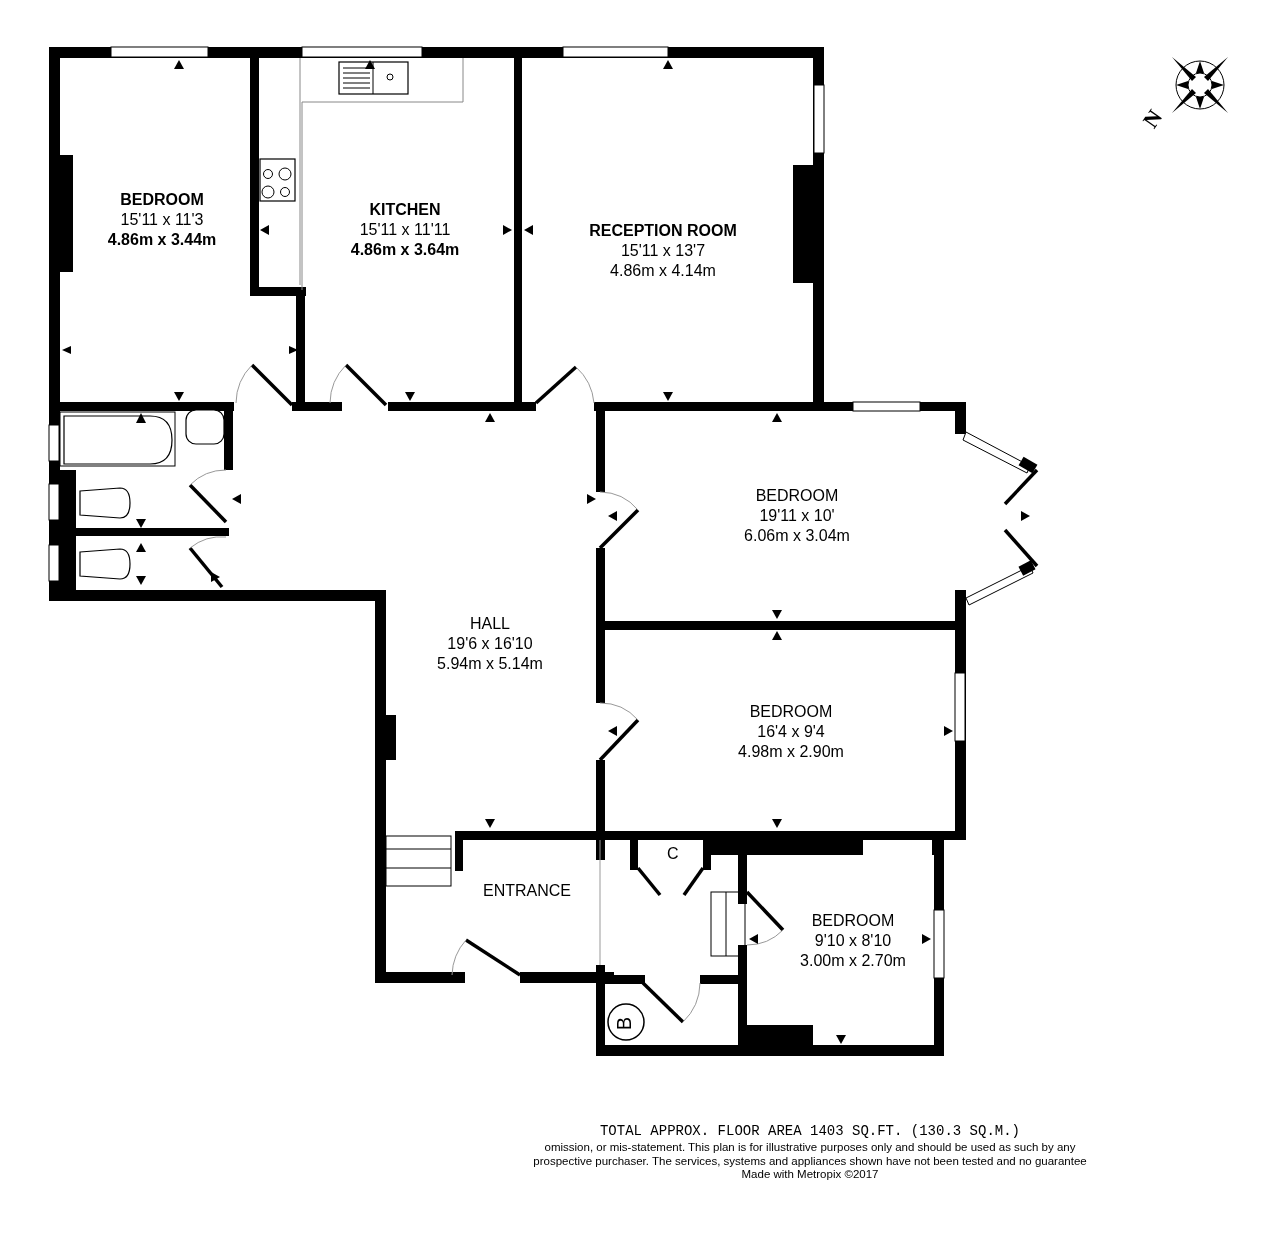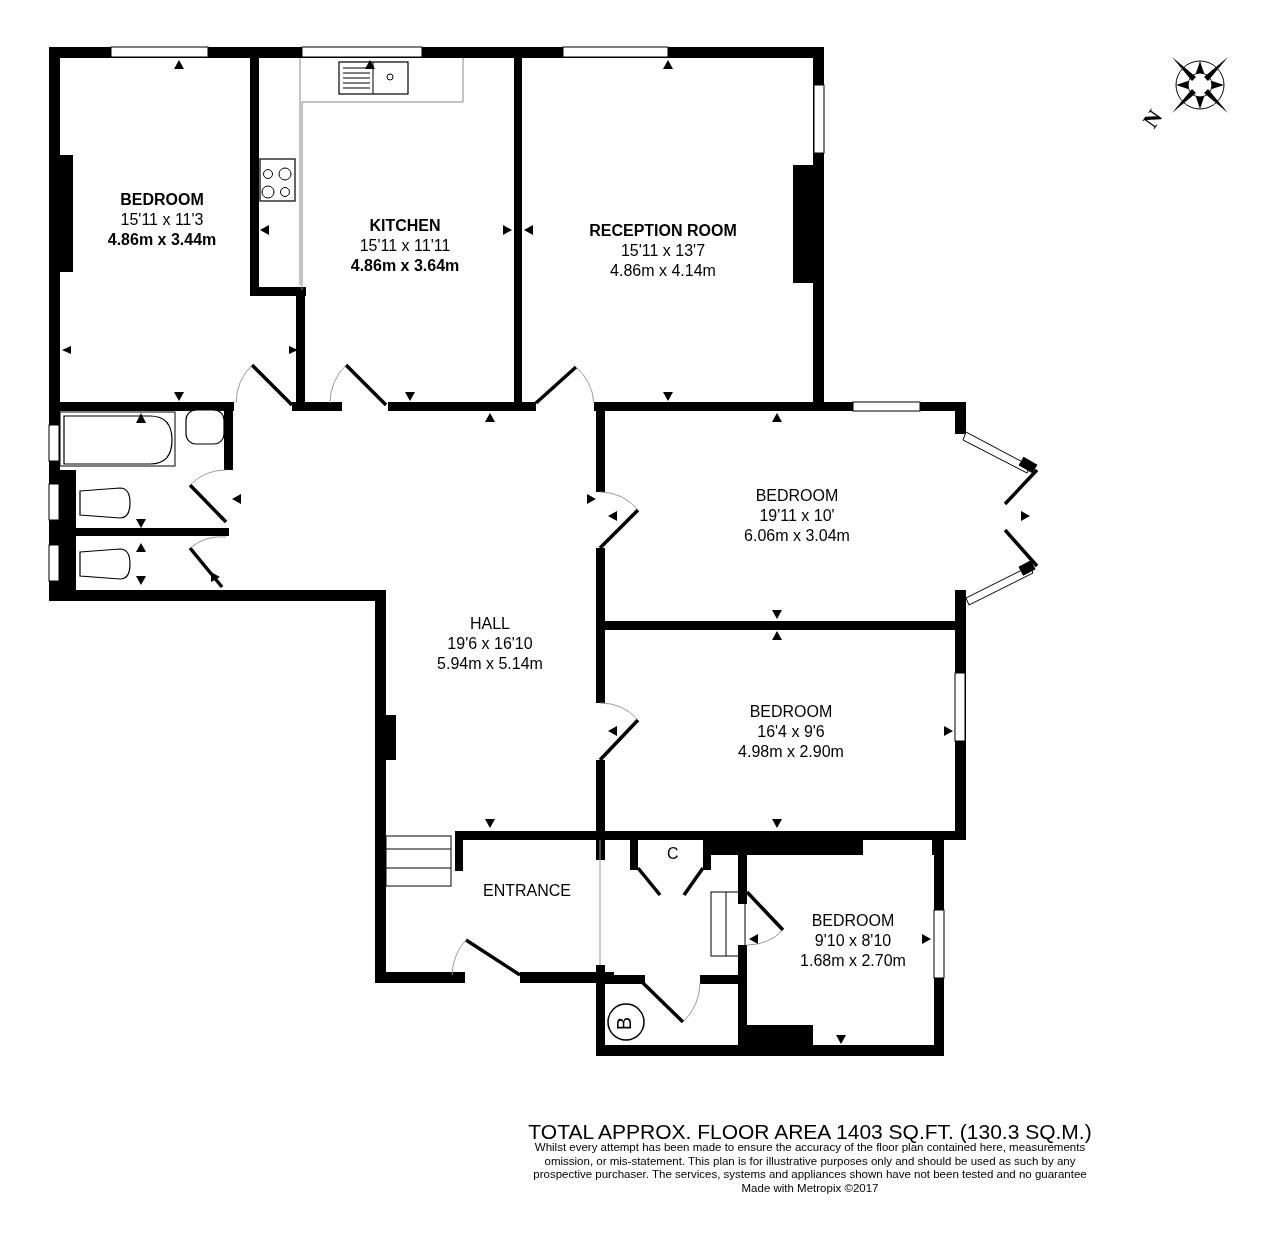--- a/index.html
+++ b/index.html
@@ -7,21 +7,21 @@
   svg#plan{position:absolute;left:0;top:0;}
   .w{fill:#000;}
   .win{fill:#fff;stroke:#000;stroke-width:1;}
   .thin{fill:none;stroke:#888;stroke-width:1;}
   .fx{fill:#fff;stroke:#000;stroke-width:1.2;}
   .door{stroke:#000;stroke-width:3.5;}
   .arc{fill:none;stroke:#999;stroke-width:1;}
   .arr{fill:#000;}
   .label{position:absolute;text-align:center;font-size:16px;line-height:20px;transform:translateX(-50%);white-space:nowrap;}
   .footer{position:absolute;left:470px;width:680px;top:1122px;text-align:center;}
-  .footer .total{font-size:21px;line-height:19px;}
+  .footer .total{font-size:14px;line-height:19px;font-family:Liberation Mono, monospace;}
   .footer .disc{font-size:11.5px;line-height:13.5px;}
   .c-letter{position:absolute;font-size:16px;}
 </style>
 </head>
 <body>
 
 <svg id="plan" width="1280" height="1242" viewBox="0 0 1280 1242">
 
   <g>
     <rect class="w" x="49" y="47" width="774" height="11"></rect>
@@ -208,21 +208,21 @@
     <polygon points="-24,0 -12,-4 -12,4" fill="#000"></polygon>
     <polygon points="24,0 12,-4 12,4" fill="#000"></polygon>
   </g>
 </svg>
 
 <div class="label" style="left:162px;top:190px;">
   <div style="font-weight:bold">BEDROOM</div>
   <div>15'11 x 11'3</div>
   <div style="font-weight:bold">4.86m x 3.44m</div>
 </div>
-<div class="label" style="left:405px;top:216px;">
+<div class="label" style="left:405px;top:200px;">
   <div style="font-weight:bold">KITCHEN</div>
   <div>15'11 x 11'11</div>
   <div style="font-weight:bold">4.86m x 3.64m</div>
 </div>
 <div class="label" style="left:663px;top:189px;margin-top:32px;">
   <div style="font-weight:bold">RECEPTION ROOM</div>
   <div>15'11 x 13'7</div>
   <div style="font-weight:normal">4.86m x 4.14m</div>
 </div>
 <div class="label" style="left:797px;top:486px;">
@@ -230,35 +230,34 @@
   <div>19'11 x 10'</div>
   <div>6.06m x 3.04m</div>
 </div>
 <div class="label" style="left:490px;top:614px;">
   <div>HALL</div>
   <div>19'6 x 16'10</div>
   <div>5.94m x 5.14m</div>
 </div>
 <div class="label" style="left:791px;top:702px;">
   <div>BEDROOM</div>
-  <div>16'4 x 9'6</div>
+  <div>16'4 x 9'4</div>
   <div>4.98m x 2.90m</div>
 </div>
 <div class="label" style="left:527px;top:881px;">
   <div>ENTRANCE</div>
 </div>
 <div class="label" style="left:853px;top:911px;">
   <div>BEDROOM</div>
   <div>9'10 x 8'10</div>
-  <div>1.68m x 2.70m</div>
+  <div>3.00m x 2.70m</div>
 </div>
 
 <div class="c-letter" style="left:667px;top:845px;">C</div>
 <div class="c-letter" style="left:618px;top:1012px;font-size:20px;transform:rotate(-90deg);">B</div>
 <div class="c-letter" style="left:1145px;top:106px;font-size:22px;font-family:'Liberation Serif',serif;font-weight:bold;transform:rotate(-55deg);">N</div>
 
 <div class="footer">
   <div class="total">TOTAL APPROX. FLOOR AREA 1403 SQ.FT. (130.3 SQ.M.)</div>
-  <div class="disc">Whilst every attempt has been made to ensure the accuracy of the floor plan contained here, measurements</div>
   <div class="disc">omission, or mis-statement. This plan is for illustrative purposes only and should be used as such by any</div>
   <div class="disc">prospective purchaser. The services, systems and appliances shown have not been tested and no guarantee</div>
   <div class="disc">Made with Metropix ©2017</div>
 </div>
 
 </body></html>

